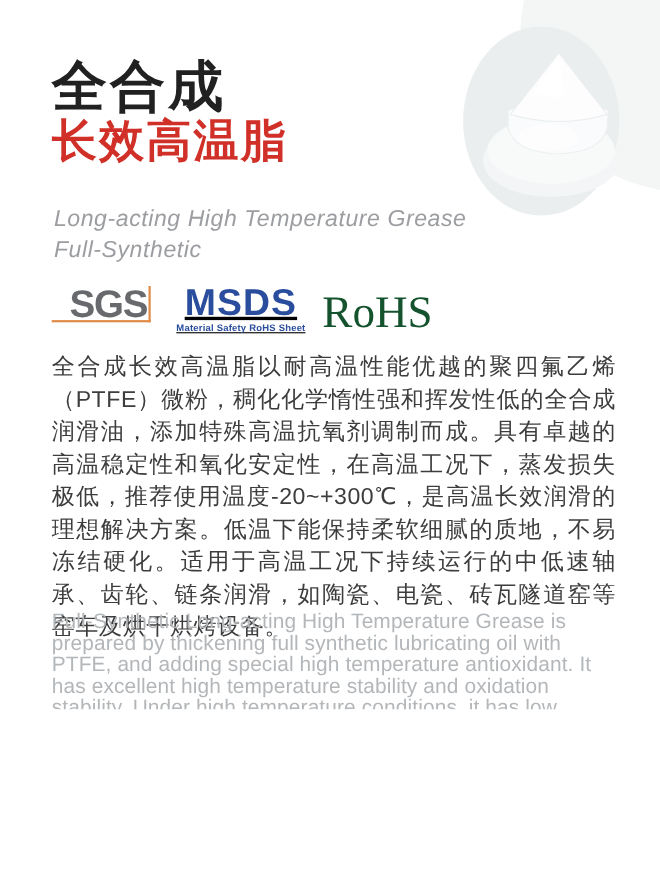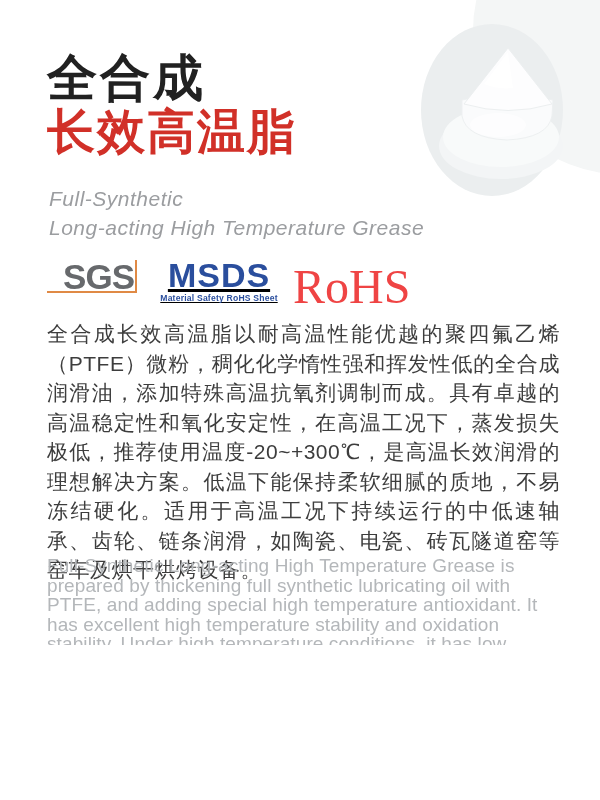--- a/index.html
+++ b/index.html
@@ -11,21 +11,21 @@
   
   .product-visual { position:absolute; top:0; left:380px; width:220px; height:260px; }
 
   
   .title-block { position:absolute; left:47px; top:50px; }
   .title-black {
     margin:0; font-size:50px; font-weight:600; color:#212121;
     letter-spacing:3px; line-height:1.12;
   }
   .title-red {
-    margin:0; font-size:48px; font-weight:800; color:#d13028;
+    margin:0; font-size:41px; font-weight:800; color:#d13028;
     letter-spacing:2px; line-height:1.08;
   }
 
   .subtitle {
     position:absolute; left:49px; top:184px;
     font-style:italic; color:#9b9da0; font-size:21px; line-height:29px;
     letter-spacing:0.5px;
   }
 
   
@@ -35,21 +35,21 @@
   .sgs-line-v { position:absolute; right:0; bottom:6px; width:2px; height:33px; background:#e08a45; }
   .sgs-text {
     position:absolute; right:3px; bottom:7px; font-size:35px; font-weight:bold;
     color:#67696c; letter-spacing:-1px; line-height:0.82;
   }
   .msds-logo { position:absolute; left:151px; top:259px; width:136px; text-align:center;text-decoration:underline; }
   .msds-text { font-size:34px; font-weight:800; color:#2a4e9d; letter-spacing:1px; line-height:0.95; }
   .msds-sub { font-size:8.6px; font-weight:bold; color:#2a4e9d; margin-top:2px; letter-spacing:0.2px; white-space:nowrap; }
   .rohs-logo {
     position:absolute; left:293px; top:263px;
-    font-family:"Liberation Serif", serif; font-size:48px; color:#ef4444; line-height:1;
+    font-family:"Liberation Serif", serif; font-size:41px; color:#14532d; line-height:1;
   }
 
   
   .desc-cn {
     position:absolute; left:47px; top:319px; width:513px; margin:0;
     font-size:21px; line-height:29.5px; color:#3d3d3d;
     text-align:justify; letter-spacing:0.5px;
   }
   .desc-en {
     position:absolute; left:47px; top:556px; width:515px; margin:0;
@@ -71,22 +71,22 @@
     <path d="M128,52 L104,84 Q120,90 133,88 Z" fill="#ffffff" opacity="0.85"></path>
     <ellipse cx="118" cy="125" rx="28" ry="12" fill="#ffffff" opacity="0.6"></ellipse>
   </svg>
 
   <div class="title-block">
     <h1 class="title-black">全合成</h1>
     <h1 class="title-red">长效高温脂</h1>
   </div>
 
   <div class="subtitle">
+    <div>Long-acting High Temperature Grease</div>
     <div>Full-Synthetic</div>
-    <div>Long-acting High Temperature Grease</div>
   </div>
 
   <div class="cert-row">
     <div class="sgs-logo">
       <span class="sgs-line-h"></span>
       <span class="sgs-line-v"></span>
       <span class="sgs-text">SGS</span>
     </div>
     <div class="msds-logo">
       <div class="msds-text">MSDS</div>

